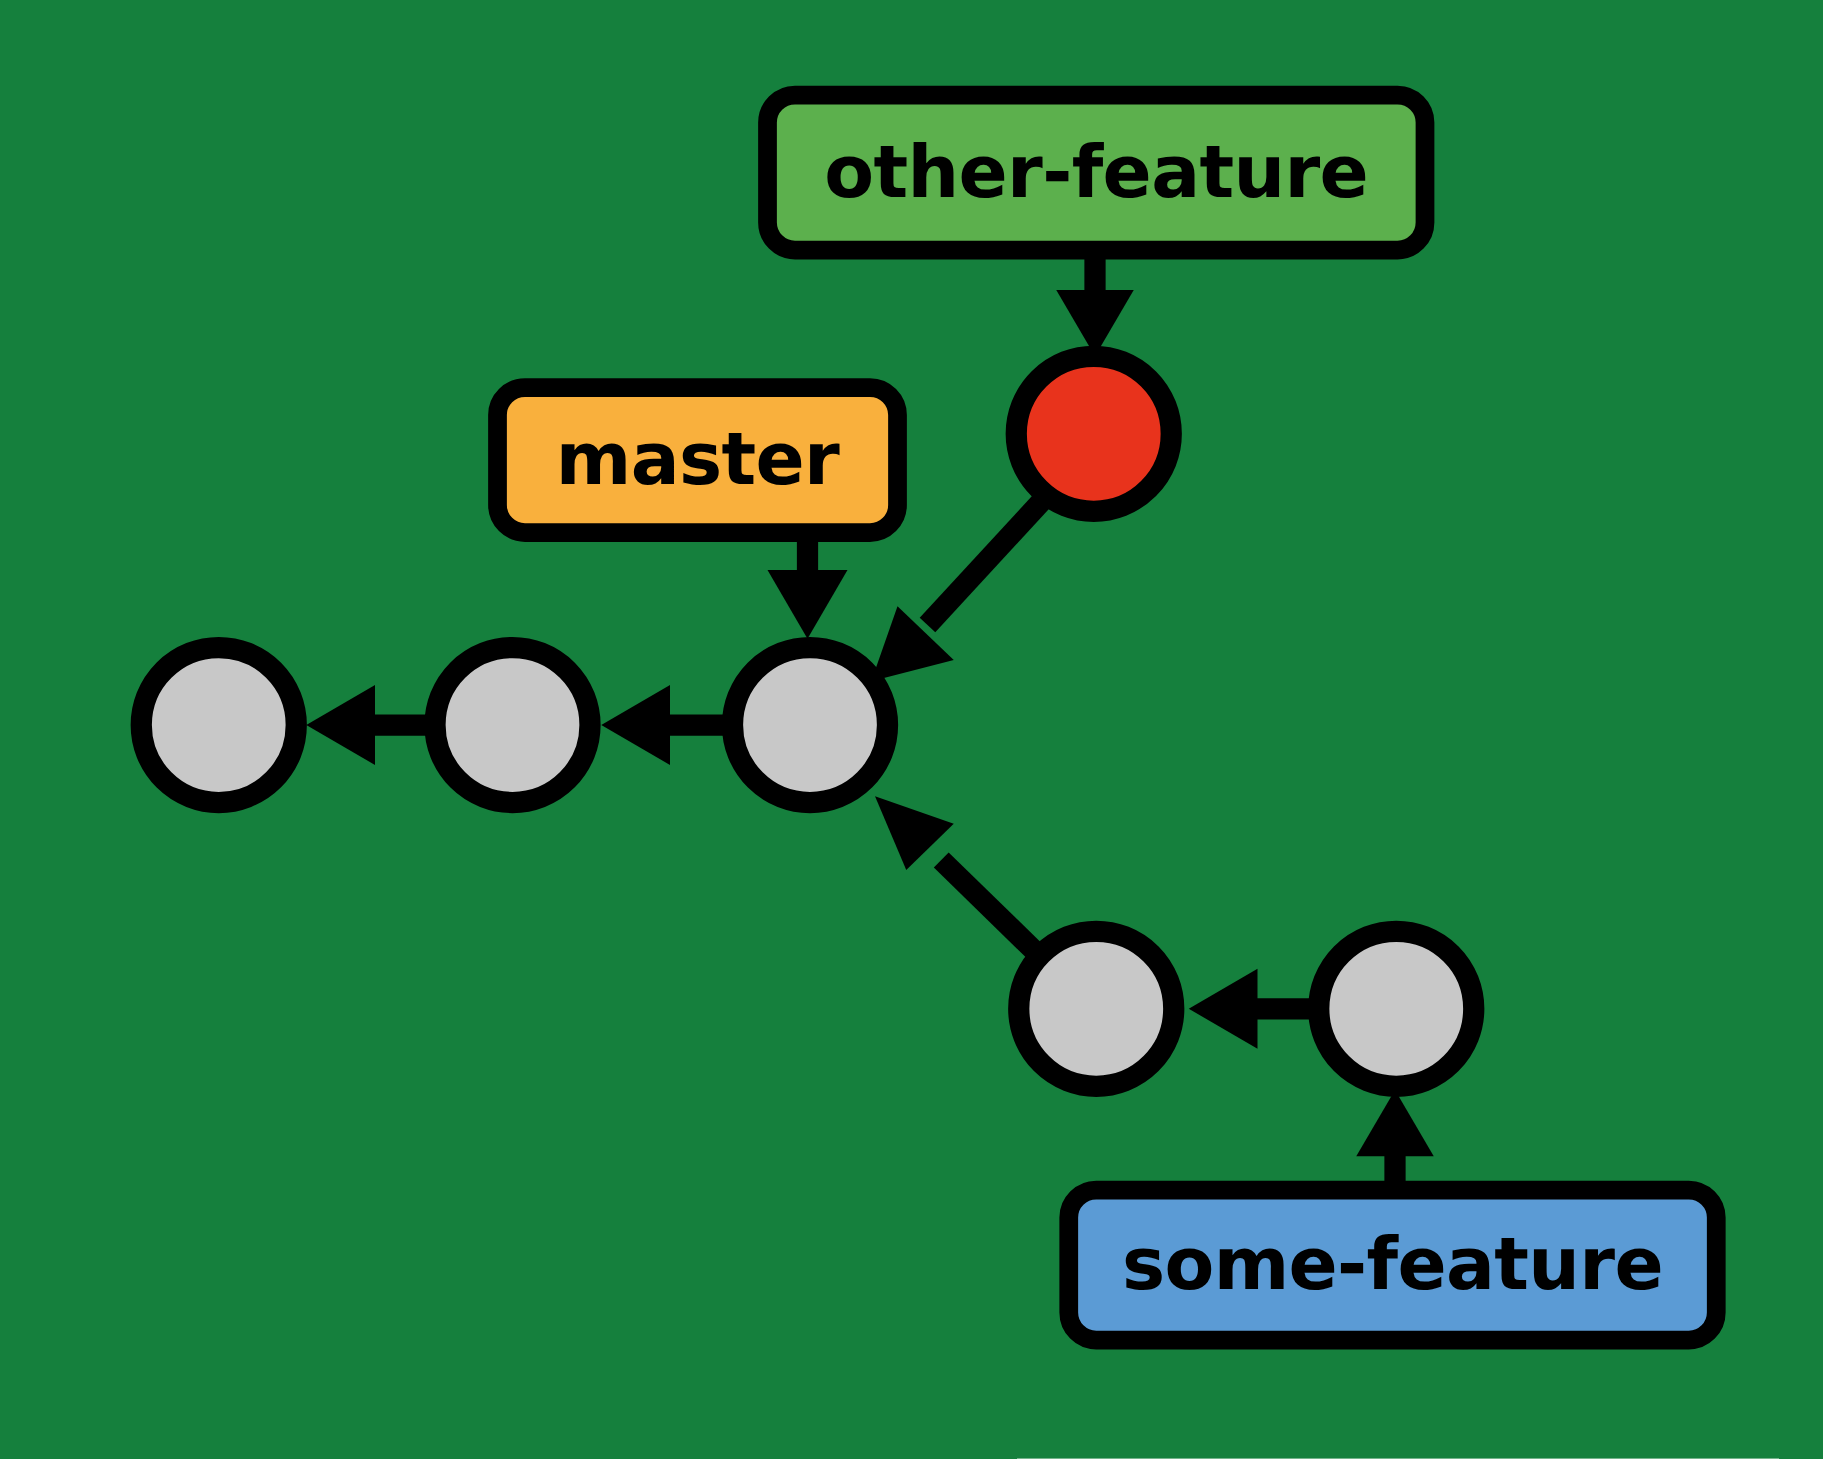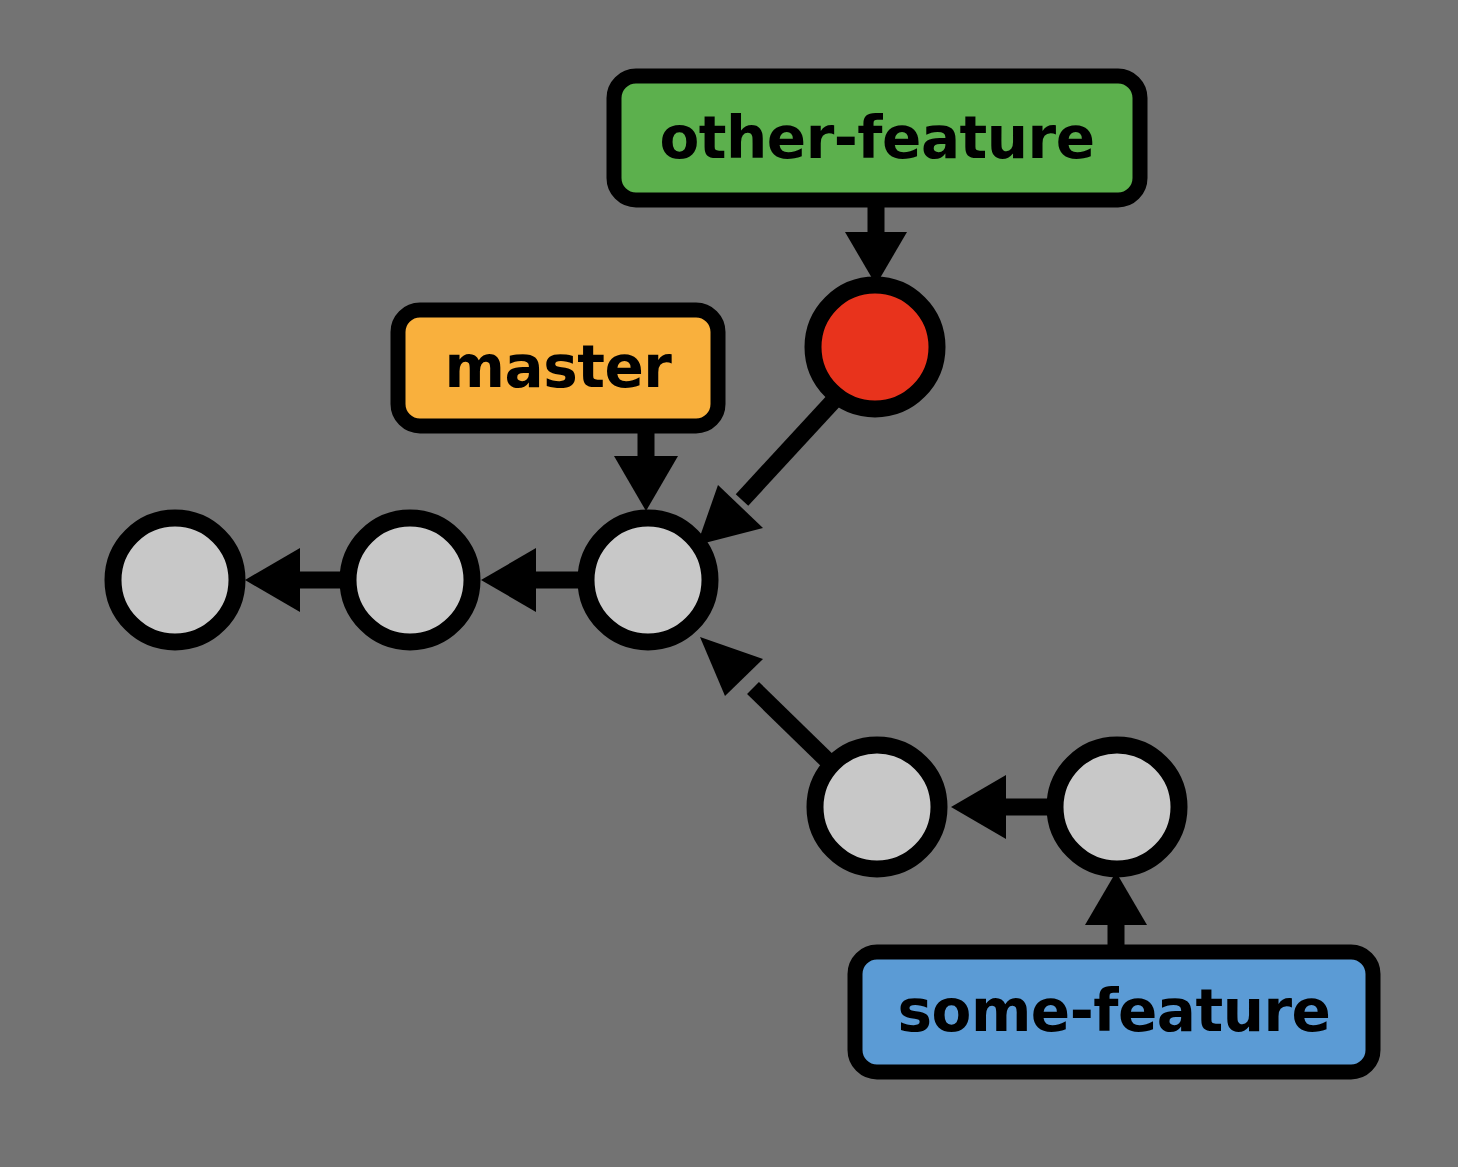--- a/index.html
+++ b/index.html
@@ -10,21 +10,21 @@
   body {
     width: 1458px;
     height: 1167px;
     overflow: hidden;
     font-family: "DejaVu Sans", sans-serif;
   }
   #diagram-root {
     position: relative;
     width: 1458px;
     height: 1167px;
-    background: #737373;
+    background: #15803d;
   }
   svg#git-graph {
     display: block;
     width: 1458px;
     height: 1167px;
   }
   .branch-label-text {
     font-family: "DejaVu Sans", sans-serif;
     font-weight: bold;
     font-size: 58px;

